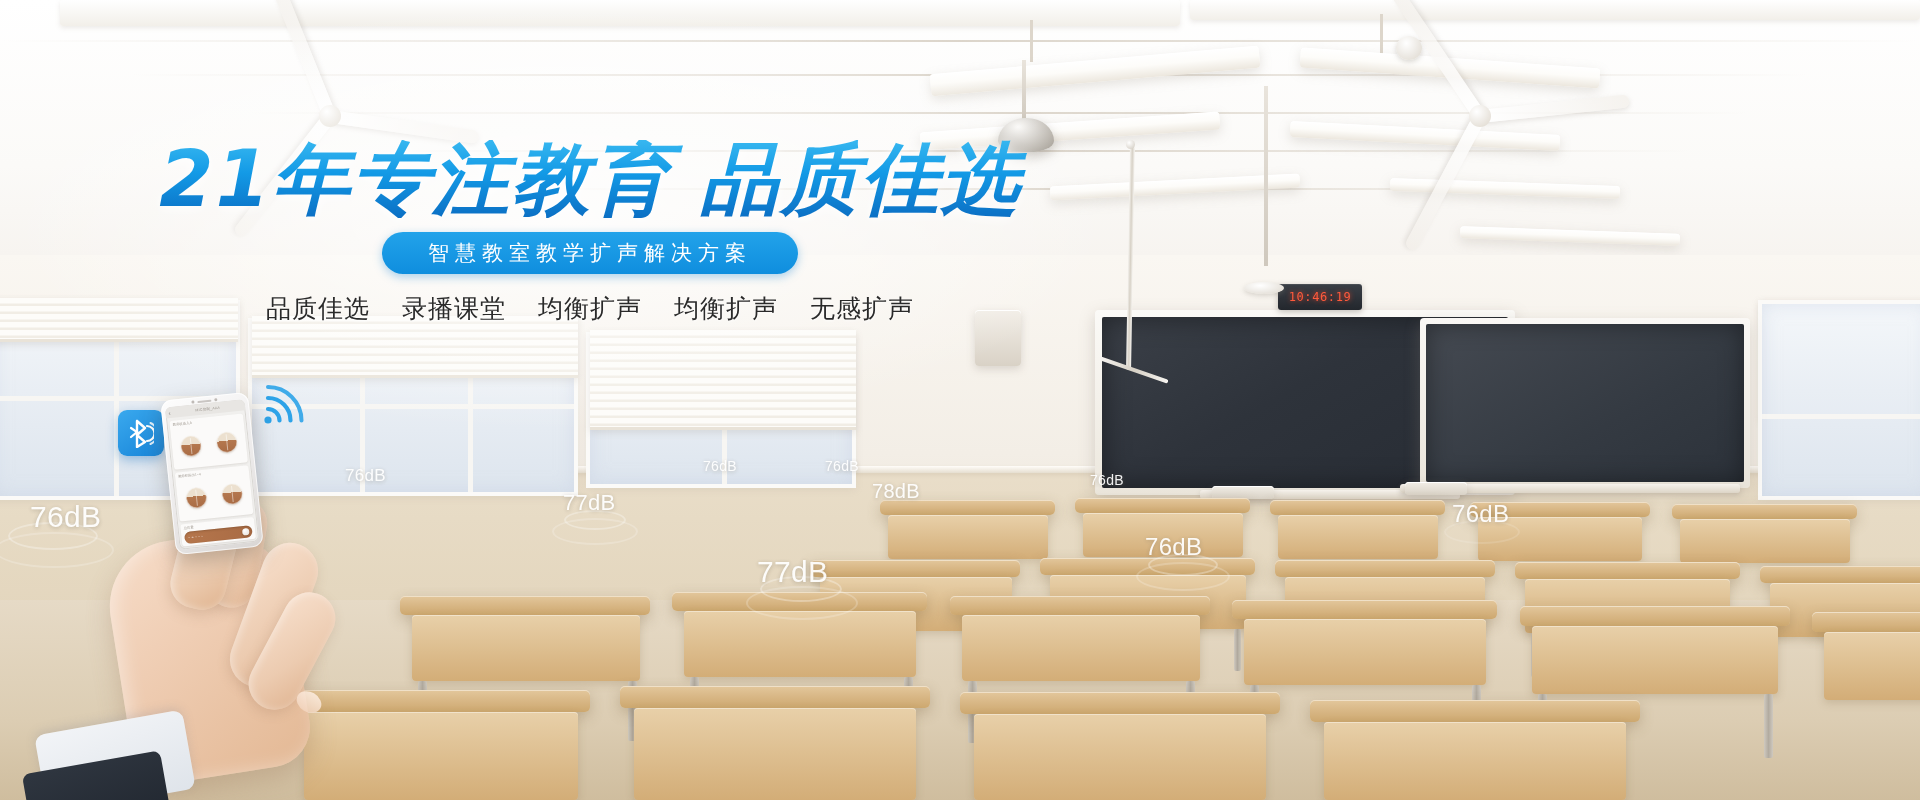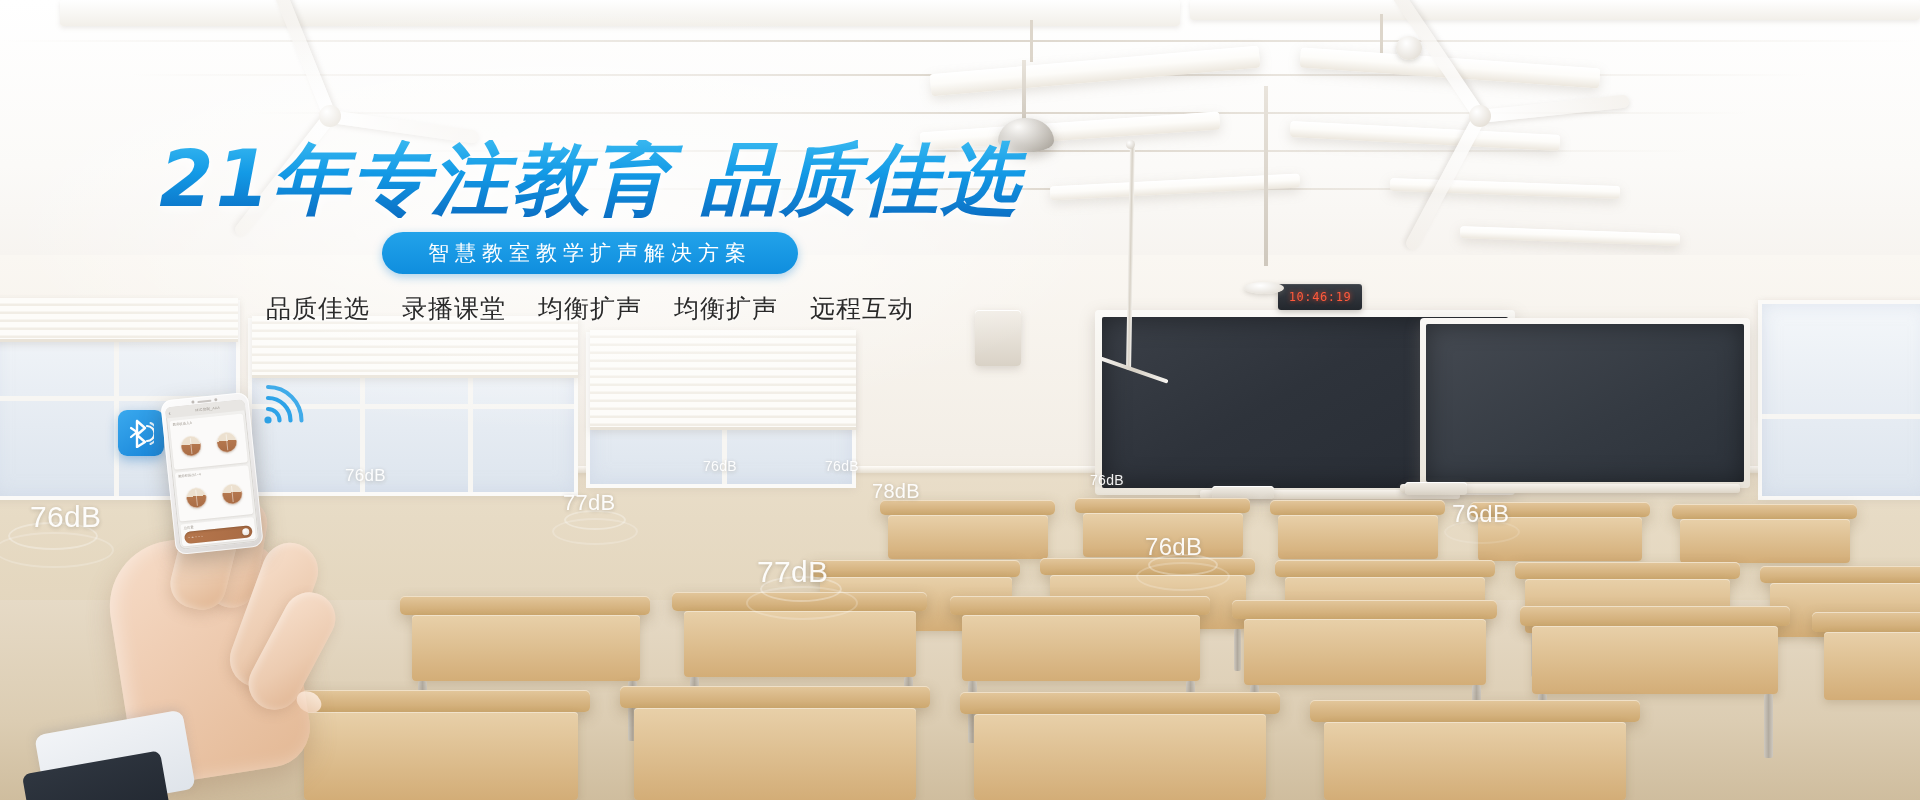--- a/index.html
+++ b/index.html
@@ -520,21 +520,21 @@
       <div class="db" style="left: 1090px; top: 472px; font-size: 14px;">76dB</div>
       <div class="db" style="left: 1145px; top: 533px; font-size: 24px;">76dB</div>
       <div class="db" style="left: 1452px; top: 500px; font-size: 24px;">76dB</div>
     </div>
 
   <div class="headline-wrap">
     <div class="headline">21年专注教育 品质佳选</div>
     <div class="pill-row">
       <span class="pill">智慧教室教学扩声解决方案</span>
     </div>
-    <div class="kw-row" id="kw-row"><span class="kw">品质佳选</span><span class="kw">录播课堂</span><span class="kw">均衡扩声</span><span class="kw">均衡扩声</span><span class="kw">远程互动</span></div>
+    <div class="kw-row" id="kw-row"><span class="kw">品质佳选</span><span class="kw">录播课堂</span><span class="kw">均衡扩声</span><span class="kw">均衡扩声</span><span class="kw">无感扩声</span></div>
   </div>
 
   <div class="bt-badge">
     <svg width="26" height="30" viewBox="0 0 26 30">
       <path d="M9 3 L17 10 L9 17 L9 3 M9 17 L17 24 L9 29 L9 17 Z" fill="none" stroke="#ffffff" stroke-width="2.4" stroke-linejoin="round" stroke-linecap="round"></path>
       <path d="M3 10 L9 14 L3 19" fill="none" stroke="#ffffff" stroke-width="2.2" stroke-linecap="round"></path>
       <path d="M19 8 A7.5 7.5 0 0 1 19 23" fill="none" stroke="#ffffff" stroke-width="2.2" stroke-linecap="round"></path>
       <path d="M22.5 5 A11.5 11.5 0 0 1 22.5 26" fill="none" stroke="#ffffff" stroke-width="2" stroke-linecap="round" opacity=".85"></path>
     </svg>
   </div>

